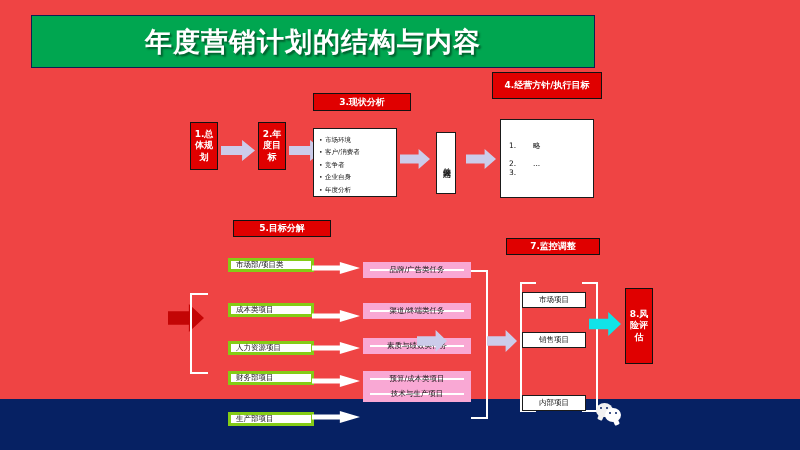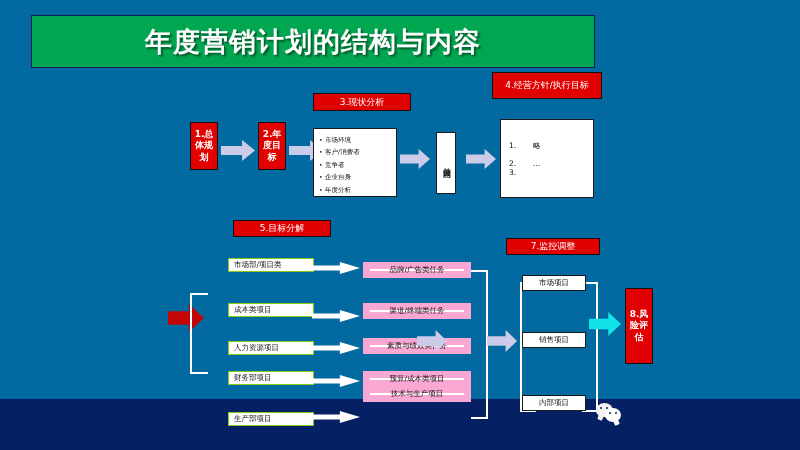--- a/index.html
+++ b/index.html
@@ -1,38 +1,38 @@
 <!DOCTYPE html>
 <html><head>
 <meta charset="utf-8">
 <style>
   html,body{margin:0;padding:0;}
   body{
     width:800px;height:450px;overflow:hidden;
     background:#062163;
     font-family:"DejaVu Sans","Liberation Sans",sans-serif;
   }
-  #slide{position:relative;width:800px;height:399px;background:#0369a1;}
+  #slide{position:relative;width:800px;height:399px;background:#ef4444;}
 
   
   .title-banner{
     position:absolute;left:31px;top:15px;width:562px;height:51px;
     background:#00a650;border:1px solid #0e1f52;
     display:flex;align-items:center;justify-content:center;
   }
   .title-text{
     color:#ffffff;font-size:27px;font-weight:bold;letter-spacing:1px;
     text-shadow:1px 1px 0 #006b33, 2px 2px 2px rgba(0,0,0,.45);
     white-space:nowrap;
   }
 
   
   .red-head{
     position:absolute;background:#e00000;border:1px solid #111111;
-    color:#ffffff;font-weight:normal;text-align:center;
+    color:#ffffff;font-weight:bold;text-align:center;
     display:flex;align-items:center;justify-content:center;
     line-height:1.12;
   }
   #head-3{left:313px;top:93px;width:96px;height:16px;font-size:9px;}
   #head-4{left:492px;top:72px;width:108px;height:25px;font-size:9px;}
   #head-5{left:233px;top:220px;width:96px;height:15px;font-size:9px;}
   #head-6{left:355px;top:238px;width:138px;height:15px;font-size:9px;}
   #head-7{left:506px;top:238px;width:92px;height:15px;font-size:9px;}
 
   
@@ -90,21 +90,21 @@
     writing-mode:vertical-rl;letter-spacing:1px;
   }
 
   #numlist{left:500px;top:119px;width:94px;height:79px;padding:21px 0 0 8px;}
   #numlist .nrow{font-size:7.5px;line-height:9px;height:9px;white-space:nowrap;}
   #numlist .nrow .nm{display:inline-block;width:24px;}
   #numlist .sp{height:9px;}
 
   
   .dept{
-    position:absolute;height:14px;background:#ffffff;border:1px solid #84cc16;
+    position:absolute;height:14px;background:#ffffff;border:3px solid #84cc16;
     color:#111111;font-size:7.5px;box-sizing:border-box;
     display:flex;align-items:center;padding-left:5px;white-space:nowrap;
   }
   .dept-arrow{
     position:absolute;background:#ffffff;
     clip-path:polygon(0% 30%,58% 30%,58% 0%,100% 50%,58% 100%,58% 70%,0% 70%);
   }
 
   
   .task{
@@ -243,21 +243,21 @@
   <div class="ln" style="left:520px;top:282px;width:16px;height:2px;"></div>
   <div class="ln" style="left:520px;top:282px;width:2px;height:130px;"></div>
   <div class="ln" style="left:520px;top:410px;width:16px;height:2px;"></div>
 
   <div class="ln" style="left:582px;top:282px;width:16px;height:2px;"></div>
   <div class="ln" style="left:596px;top:282px;width:2px;height:130px;"></div>
   <div class="ln" style="left:582px;top:410px;width:16px;height:2px;"></div>
 
   <div class="lav-arrow" id="arr-f"></div>
 
-  <div class="proj" style="left:522px;top:275px;">市场项目</div>
+  <div class="proj" style="left:522px;top:292px;">市场项目</div>
   <div class="proj" style="left:522px;top:332px;">销售项目</div>
   <div class="proj" style="left:522px;top:395px;">内部项目</div>
 
   <div id="arr-cyan"></div>
   <div id="risk">8.风险评估</div>
 
   <div id="watermark">
     <span class="wechat">
       <span class="b1"></span>
       <span class="b2"></span>

